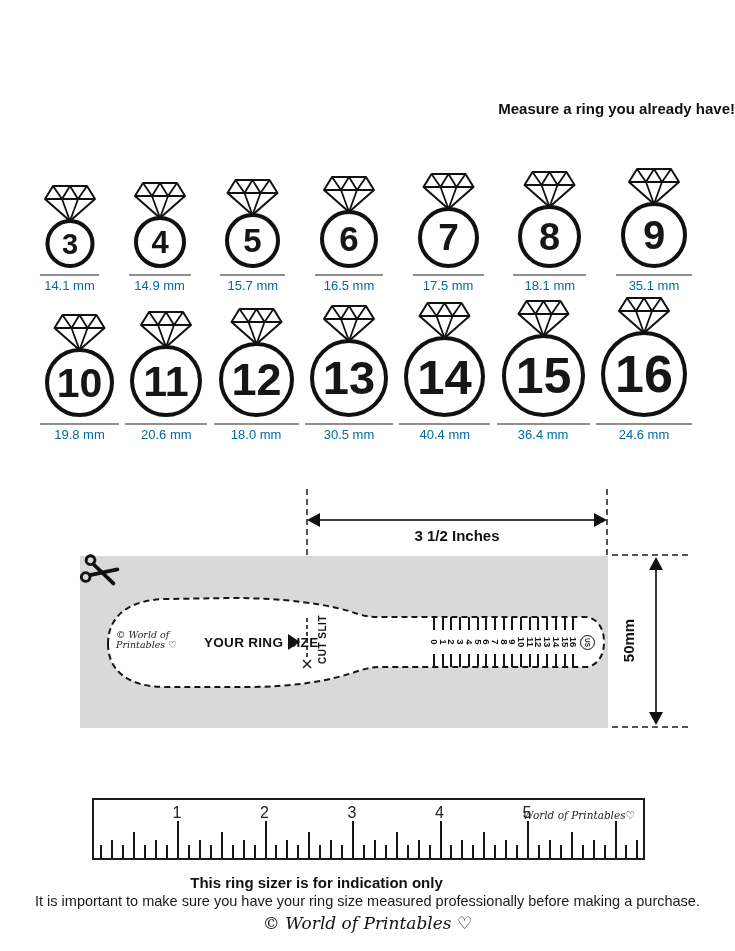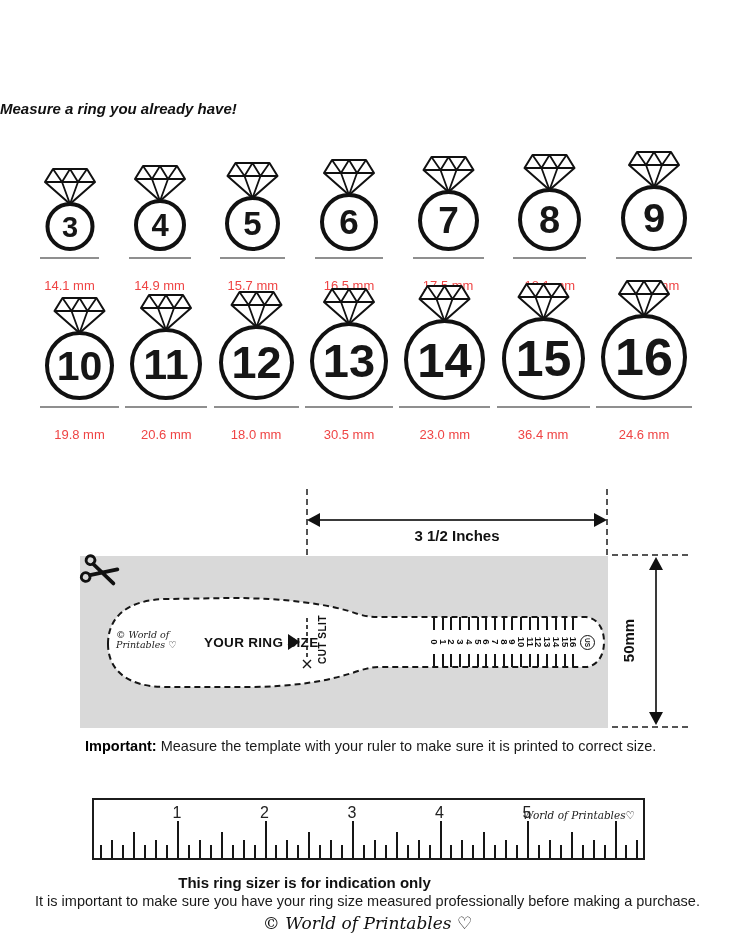--- a/index.html
+++ b/index.html
@@ -2,30 +2,30 @@
 <html><head>
 <meta charset="utf-8">
 <style>
   html,body{margin:0;padding:0;background:#fff;}
   #page{position:relative;width:735px;height:951px;background:#fff;overflow:hidden;
         font-family:"Liberation Sans",sans-serif;color:#111;}
   .abs{position:absolute;}
   
   #title{top:22px;left:0;width:735px;text-align:center;font-size:45px;font-weight:bold;
          letter-spacing:-1px;color:#0d0d0d;}
-  #intro-heading{top:100px;left:0;width:735px;text-align:left;font-size:15px;font-weight:bold;font-style:italic;}
+  #intro-heading{top:100px;left:0;width:735px;text-align:right;font-size:15px;font-weight:bold;}
   #intro-body{top:120px;left:0;width:735px;text-align:center;font-size:15px;color:#1a1a1a;}
   
   .ring-row{position:absolute;left:40px;width:652px;display:flex;justify-content:space-between;
             align-items:flex-end;}
   #ring-row-0{top:163px;height:130px;}
   #ring-row-1{top:300px;height:142px;}
   .ring-col{display:flex;flex-direction:column;align-items:center;}
   .ring-underline{height:2px;background:#8f8f8f;margin-top:2px;}
-  .ring-mm{font-size:13px;color:#ef4444;margin-top:19px;white-space:nowrap;}
+  .ring-mm{font-size:13px;color:#0369a1;margin-top:2px;white-space:nowrap;}
   
   .vdash{border-left:2px dashed #555;width:0;}
   .hdash{border-top:2px dashed #555;height:0;}
   .dimline-h{height:2px;background:#3a3a3a;}
   .dimline-v{width:2px;background:#3a3a3a;}
   .arr{width:0;height:0;}
   .arr-left{border-top:7px solid transparent;border-bottom:7px solid transparent;border-right:13px solid #111;}
   .arr-right{border-top:7px solid transparent;border-bottom:7px solid transparent;border-left:13px solid #111;}
   .arr-up{border-left:7px solid transparent;border-right:7px solid transparent;border-bottom:13px solid #111;}
   .arr-down{border-left:7px solid transparent;border-right:7px solid transparent;border-top:13px solid #111;}
@@ -52,21 +52,21 @@
   
   #important{top:738px;left:85px;font-size:14.5px;color:#1a1a1a;}
   #important b{color:#000;}
   
   #ruler{top:798px;left:92px;width:549px;height:58px;border:2px solid #1c1c1c;background:#fff;}
   .ruler-tick{position:absolute;bottom:0;width:2px;background:#161616;}
   .ruler-num{position:absolute;top:4px;width:24px;text-align:center;font-size:16px;color:#222;}
   #ruler-brand{position:absolute;top:9px;right:8px;font-size:10.5px;font-style:italic;
                font-family:"DejaVu Serif",cursive;color:#1a1a1a;}
   
-  #footer-heading{top:874px;left:0;width:609px;text-align:center;font-size:15px;font-weight:bold;}
+  #footer-heading{top:874px;left:12px;width:609px;text-align:center;font-size:15px;font-weight:bold;}
   #footer-body{top:893px;left:0;width:735px;text-align:center;font-size:14.5px;color:#1a1a1a;}
   #footer-brand{top:913px;left:0;width:735px;text-align:center;font-size:17px;font-style:italic;
                 font-family:"DejaVu Serif",cursive;color:#111;}
 </style>
 </head>
 <body>
 
 <div id="page">
 
   <div id="intro-heading" class="abs">Measure a ring you already have!</div>
@@ -185,21 +185,21 @@
         <div class="ring-mm">30.5 mm</div>
       </div>
       <div class="ring-col">
         <svg width="87" height="121">
     <path d="M26.5 3 L60.5 3 L68.5 16 L43.5 38 L18.5 16 Z" fill="#fff" stroke="#111" stroke-width="2" stroke-linejoin="round"></path>
     <path d="M18.5 16 L68.5 16 M26.5 3 L35.5 16 L43.5 3 L51.5 16 L60.5 3 M35.5 16 L43.5 38 M51.5 16 L43.5 38" fill="none" stroke="#111" stroke-width="1.8" stroke-linejoin="round"></path>
     <circle cx="43.5" cy="76.5" r="38.5" fill="#fff" stroke="#111" stroke-width="4"></circle>
     <text x="43.5" y="93.65" text-anchor="middle" font-size="49" font-weight="600" fill="#161616">14</text>
   </svg>
         <div class="ring-underline" style="width:91px"></div>
-        <div class="ring-mm">23.0 mm</div>
+        <div class="ring-mm">40.4 mm</div>
       </div>
       <div class="ring-col">
         <svg width="89" height="123">
     <path d="M27.5 3 L61.5 3 L69.5 16 L44.5 38 L19.5 16 Z" fill="#fff" stroke="#111" stroke-width="2" stroke-linejoin="round"></path>
     <path d="M19.5 16 L69.5 16 M27.5 3 L36.5 16 L44.5 3 L52.5 16 L61.5 3 M36.5 16 L44.5 38 M52.5 16 L44.5 38" fill="none" stroke="#111" stroke-width="1.8" stroke-linejoin="round"></path>
     <circle cx="44.5" cy="77.5" r="39.5" fill="#fff" stroke="#111" stroke-width="4"></circle>
     <text x="44.5" y="95" text-anchor="middle" font-size="50" font-weight="600" fill="#161616">15</text>
   </svg>
         <div class="ring-underline" style="width:93px"></div>
         <div class="ring-mm">36.4 mm</div>
@@ -296,21 +296,20 @@
         <div class="band-tick" style="left:483.5px;top:61px"></div>
         <div class="band-tick" style="left:483.5px;top:98px"></div>
         <div class="band-num" style="left:474.5px;top:79px">15</div>
         <div class="band-tick" style="left:492.2px;top:61px"></div>
         <div class="band-tick" style="left:492.2px;top:98px"></div>
         <div class="band-num" style="left:483.2px;top:79px">16</div>
       </div>
     <div id="us-badge" class="abs">US</div>
   </div>
 
-  <div id="important" class="abs"><b>Important:</b><span> Measure the template with your ruler to make sure it is printed to correct size.</span></div>
 
   <div id="ruler" class="abs">
     <div id="ruler-brand">World of Printables♡</div>
   <div class="ruler-tick" style="left:6.4px;height:13px"></div>
       <div class="ruler-tick" style="left:17.4px;height:18px"></div>
       <div class="ruler-tick" style="left:28.3px;height:13px"></div>
       <div class="ruler-tick" style="left:39.3px;height:26px"></div>
       <div class="ruler-tick" style="left:50.2px;height:13px"></div>
       <div class="ruler-tick" style="left:61.1px;height:18px"></div>
       <div class="ruler-tick" style="left:72.1px;height:13px"></div>

